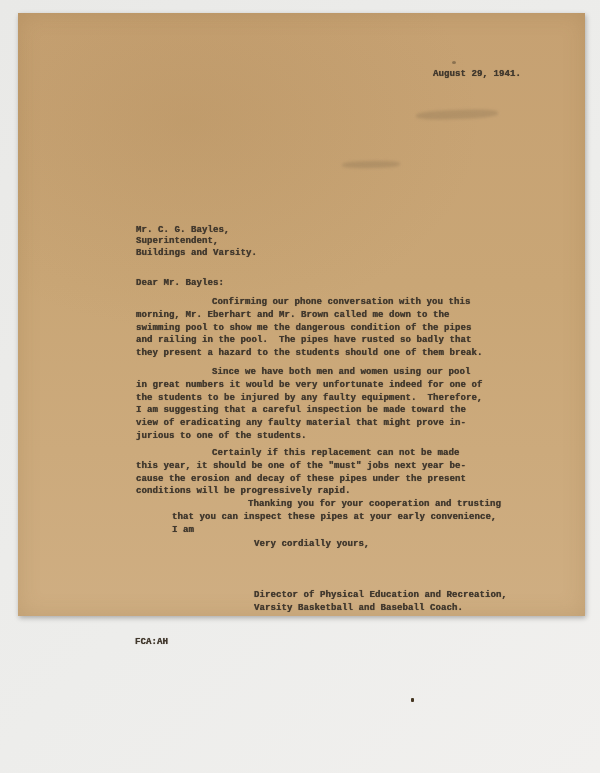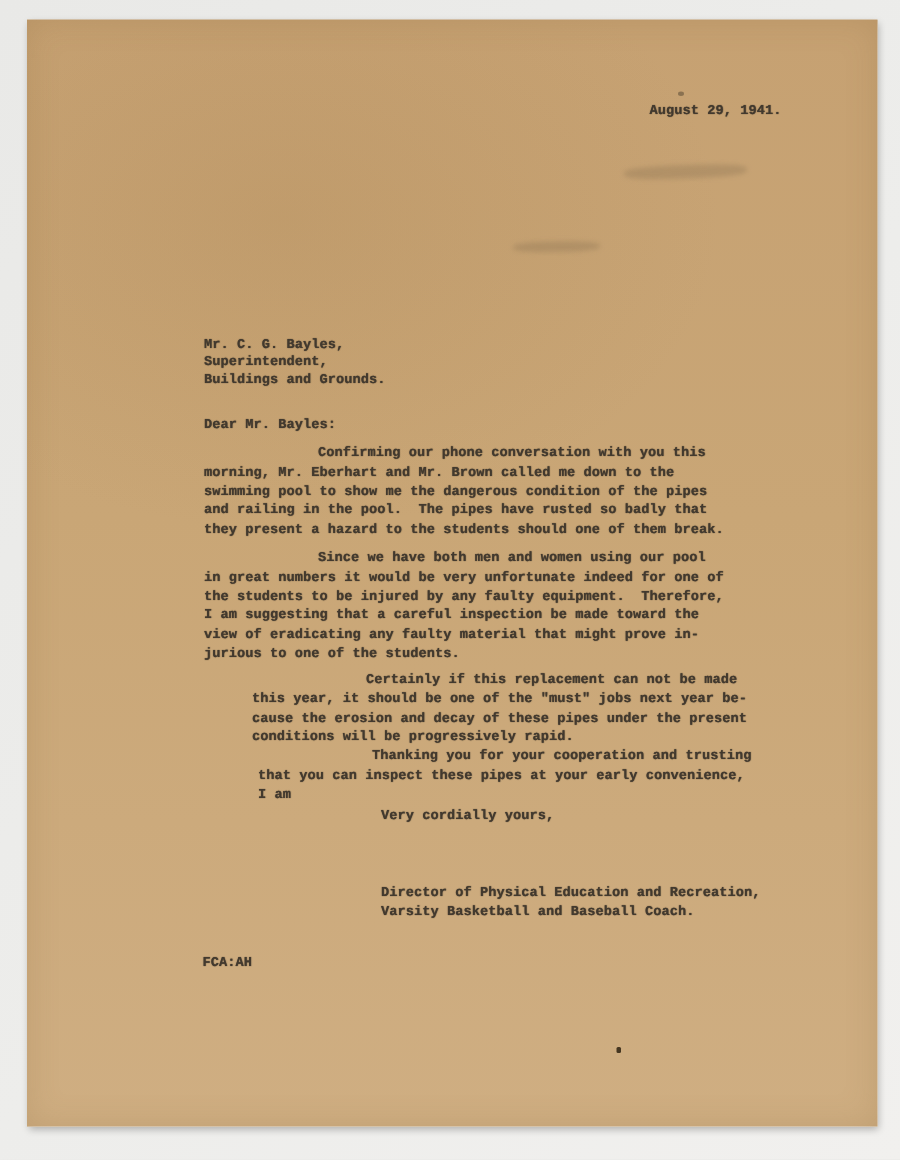--- a/index.html
+++ b/index.html
@@ -10,21 +10,21 @@
     overflow: hidden;
   }
   #canvas {
     position: relative;
     width: 600px; height: 773px;
     background: linear-gradient(135deg, #e9e9e7 0%, #ededeb 55%, #f1f0ee 100%);
   }
   #paper {
     position: absolute;
     left: 18px; top: 13px;
-    width: 567px; height: 738px;
+    width: 567px; height: 603px;
     background:
       radial-gradient(ellipse 420px 300px at 30% 18%, rgba(160,122,72,0.18), rgba(0,0,0,0) 70%),
       linear-gradient(180deg, #c6a172 0%, #c9a676 45%, #cfae82 100%);
     box-shadow: 1px 2px 5px rgba(0,0,0,0.28), inset 0 0 22px rgba(120,88,45,0.18);
   }
   .typed {
     position: absolute;
     color: #42392e;
     font-size: 9px;
     font-weight: 700;
@@ -67,38 +67,38 @@
     <div class="typed" style="left:415px; top:55px;">August 29, 1941.</div>
 
     <div id="smudge-date-area" class="smudge"></div>
 
     <div id="smudge-mid" class="smudge"></div>
 
     <div id="speck-top"></div>
 
     <div class="typed tight" style="left:118px; top:212px;">Mr. C. G. Bayles,
 Superintendent,
-Buildings and Grounds.</div>
+Buildings and Varsity.</div>
 
     <div class="typed" style="left:118px; top:264px;">Dear Mr. Bayles:</div>
 
     <div class="typed para" style="left:118px; top:283px;">Confirming our phone conversation with you this
 morning, Mr. Eberhart and Mr. Brown called me down to the
 swimming pool to show me the dangerous condition of the pipes
 and railing in the pool.  The pipes have rusted so badly that
 they present a hazard to the students should one of them break.</div>
 
     <div class="typed para" style="left:118px; top:353px;">Since we have both men and women using our pool
 in great numbers it would be very unfortunate indeed for one of
 the students to be injured by any faulty equipment.  Therefore,
 I am suggesting that a careful inspection be made toward the
 view of eradicating any faulty material that might prove in-
 jurious to one of the students.</div>
 
-    <div class="typed para" style="left:118px; top:434px;margin-left:32px;">Certainly if this replacement can not be made
+    <div class="typed para" style="left:118px; top:434px;">Certainly if this replacement can not be made
 this year, it should be one of the "must" jobs next year be-
 cause the erosion and decay of these pipes under the present
 conditions will be progressively rapid.</div>
 
     <div class="typed para" style="left:118px; top:485px;margin-left:36px;">Thanking you for your cooperation and trusting
 that you can inspect these pipes at your early convenience,
 I am</div>
 
     <div class="typed" style="left:236px; top:525px;">Very cordially yours,</div>
 

